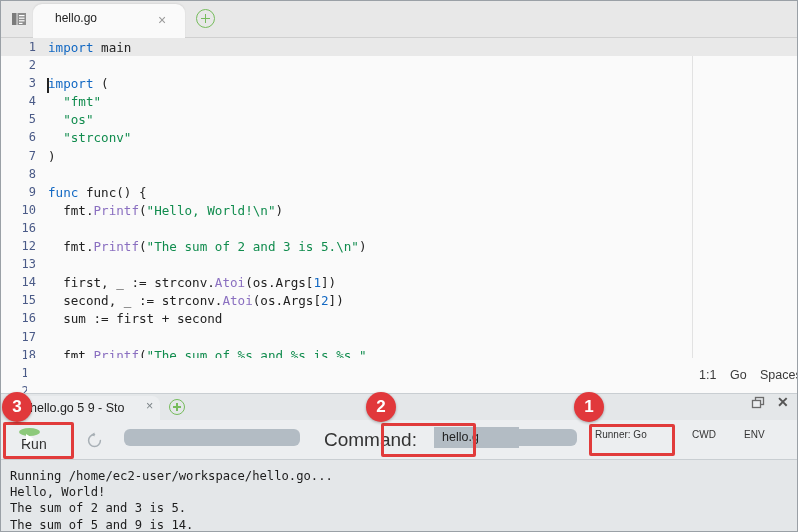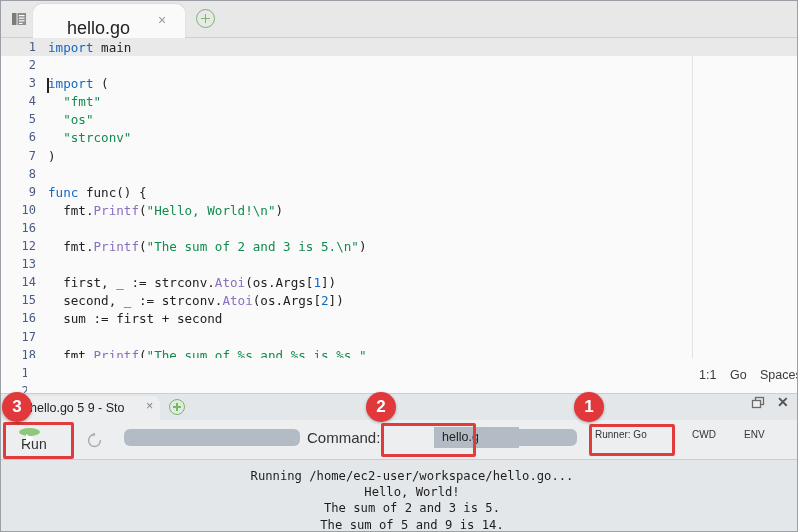--- a/index.html
+++ b/index.html
@@ -21,22 +21,22 @@
     position:absolute; left:8px; top:8px; width:22px; height:22px;
     display:flex; align-items:center; justify-content:center; cursor:pointer;
   }
   .tab {
     position:absolute; left:33px; top:4px; width:152px; height:34px;
     background:#fafafa;
     border-top-left-radius:9px; border-top-right-radius:9px;
     box-shadow:0 -1px 2px rgba(0,0,0,.07);
   }
   .tab-label {
-    position:absolute; left:22px; top:14px;
-    font-size:18px; color:#222; white-space:nowrap;margin-left:12px;
+    position:absolute; left:22px; top:7px;
+    font-size:12px; color:#222; white-space:nowrap;
   }
   .tab-close {
     position:absolute; right:16px; top:9px; width:14px; height:14px;
     color:#9a9a9a; font-size:14px; line-height:14px; text-align:center; cursor:pointer;
   }
   .newtab {
     position:absolute; left:196px; top:9px; width:19px; height:19px;
     border-radius:50%; border:1.5px solid #76bc5c; cursor:pointer;
   }
   .newtab:before, .newtab:after {
@@ -150,40 +150,40 @@
   .run-label { margin-left:9px; font-size:14px; color:#333; }
   .restart {
     position:absolute; left:86px; top:12px; width:17px; height:17px; cursor:pointer;
   }
   .ph-bar {
     position:absolute; border-radius:6px; background:#b3bcc4;
   }
   .ph1 { left:124px; top:429px; width:176px; height:17px; }
   .ph2 { left:478px; top:429px; width:99px; height:17px; }
   .cmd-label {
-    position:absolute; left:307px; top:429px; font-size:15px; color:#333;
+    position:absolute; left:324px; top:429px; font-size:19px; color:#333;
   }
   .cmd-field {
     position:absolute; left:386px; top:427px; width:85px; height:21px;
     background:#b3bcc4; border-radius:0;margin-left:48px;
   }
   .cmd-text {
     position:absolute; left:8px; top:3px; font-size:12.5px; color:#222; white-space:nowrap;
   }
   .tb-item {
     position:absolute; top:429px; font-size:10px; color:#333; cursor:pointer;
   }
   .tb-runner { left:595px; }
   .tb-cwd    { left:692px; }
   .tb-env    { left:744px; }
 
   
   .console {
     position:absolute; left:0; top:460px; width:798px; height:72px;
-    background:#e4e7e9; padding:8px 0 0 26px;text-align:center;
+    background:#e4e7e9; padding:8px 0 0 10px;
   }
   .cline {
     font-family:"DejaVu Sans Mono", monospace; font-size:12.2px;
     color:#1d1d1d; line-height:16.2px; white-space:pre;
   }
 
   
   .hl-box {
     position:absolute; border:3px solid #e13b3b; border-radius:2px;
   }

